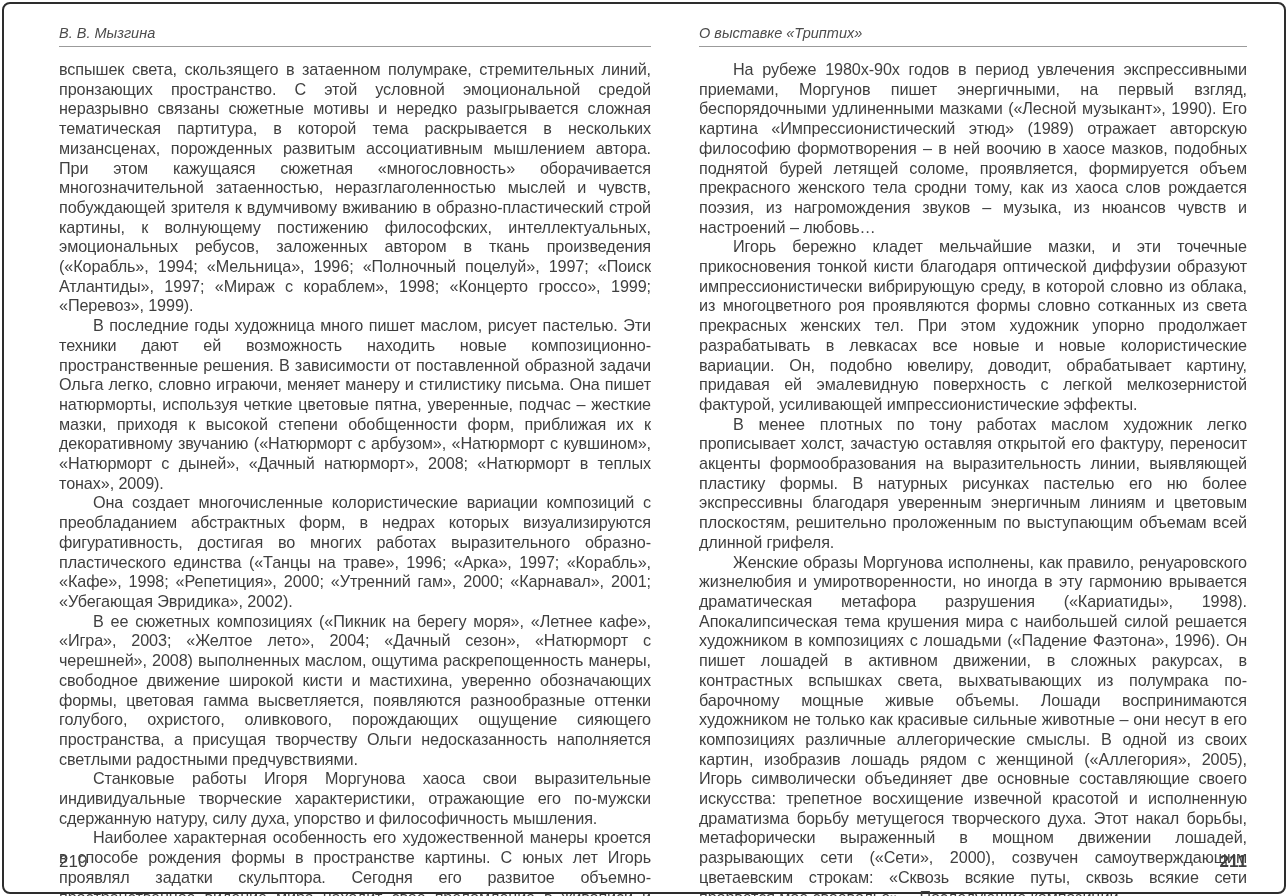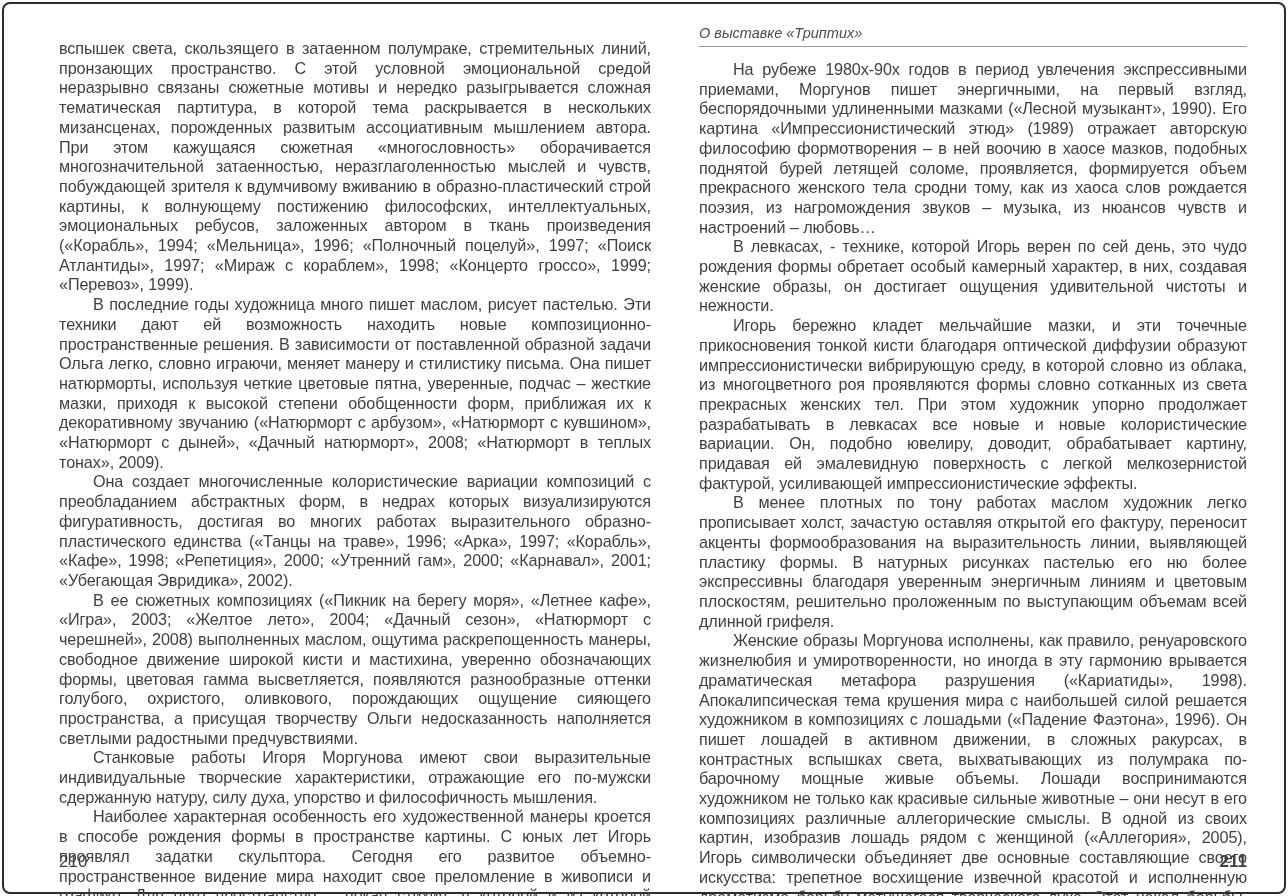--- a/index.html
+++ b/index.html
@@ -62,36 +62,36 @@
   }
   .page-number.align-left{left:0;}
   .page-number.align-right{right:0;font-weight:bold;}
 </style>
 </head>
 <body>
 
 <div class="sheet">
 
   <section class="page page-left">
+    <header class="running-head align-left">В. В. Мызгина</header>
     <div class="body-text">
       <p class="cont">вспышек света, скользящего в затаенном полумраке, стремительных линий, пронзающих пространство. С этой условной эмоциональной средой неразрывно связаны сюжетные мотивы и нередко разыгрывается сложная тематическая партитура, в которой тема раскрывается в нескольких мизансценах, порожденных развитым ассоциативным мышлением автора. При этом кажущаяся сюжетная «многословность» оборачивается многозначительной затаенностью, неразглаголенностью мыслей и чувств, побуждающей зрителя к вдумчивому вживанию в образно-пластический строй картины, к волнующему постижению философских, интеллектуальных, эмоциональных ребусов, заложенных автором в ткань произведения («Корабль», 1994; «Мельница», 1996; «Полночный поцелуй», 1997; «Поиск Атлантиды», 1997; «Мираж с кораблем», 1998; «Концерто гроссо», 1999; «Перевоз», 1999).</p>
       <p>В последние годы художница много пишет маслом, рисует пастелью. Эти техники дают ей возможность находить новые композиционно-пространственные решения. В зависимости от поставленной образной задачи Ольга легко, словно играючи, меняет манеру и стилистику письма. Она пишет натюрморты, используя четкие цветовые пятна, уверенные, подчас – жесткие мазки, приходя к высокой степени обобщенности форм, приближая их к декоративному звучанию («Натюрморт с арбузом», «Натюрморт с кувшином», «Натюрморт с дыней», «Дачный натюрморт», 2008; «Натюрморт в теплых тонах», 2009).</p>
       <p>Она создает многочисленные колористические вариации композиций с преобладанием абстрактных форм, в недрах которых визуализируются фигуративность, достигая во многих работах выразительного образно-пластического единства («Танцы на траве», 1996; «Арка», 1997; «Корабль», «Кафе», 1998; «Репетиция», 2000; «Утренний гам», 2000; «Карнавал», 2001; «Убегающая Эвридика», 2002).</p>
       <p>В ее сюжетных композициях («Пикник на берегу моря», «Летнее кафе», «Игра», 2003; «Желтое лето», 2004; «Дачный сезон», «Натюрморт с черешней», 2008) выполненных маслом, ощутима раскрепощенность манеры, свободное движение широкой кисти и мастихина, уверенно обозначающих формы, цветовая гамма высветляется, появляются разнообразные оттенки голубого, охристого, оливкового, порождающих ощущение сияющего пространства, а присущая творчеству Ольги недосказанность наполняется светлыми радостными предчувствиями.</p>
-      <p>Станковые работы Игоря Моргунова имеют свои выразительные индивидуальные творческие характеристики, отражающие его по-мужски сдержанную натуру, силу духа, упорство и философичность мышления.</p>
+      <p>Станковые работы Игоря Моргунова хаоса свои выразительные индивидуальные творческие характеристики, отражающие его по-мужски сдержанную натуру, силу духа, упорство и философичность мышления.</p>
       <p>Наиболее характерная особенность его художественной манеры кроется в способе рождения формы в пространстве картины. С юных лет Игорь проявлял задатки скульптора. Сегодня его развитое объемно-пространственное видение мира находит свое преломление в живописи и графике. Для него пространство – некая стихия, в которой и из которой материализуется фор</p>
     </div>
     <div class="page-number align-left">210</div>
   </section>
 
   <section class="page page-right">
     <header class="running-head align-right">О выставке «Триптих»</header>
     <div class="body-text">
       <p>На рубеже 1980х-90х годов в период увлечения экспрессивными приемами, Моргунов пишет энергичными, на первый взгляд, беспорядочными удлиненными мазками («Лесной музыкант», 1990). Его картина «Импрессионистический этюд» (1989) отражает авторскую философию формотворения – в ней воочию в хаосе мазков, подобных поднятой бурей летящей соломе, проявляется, формируется объем прекрасного женского тела сродни тому, как из хаоса слов рождается поэзия, из нагромождения звуков – музыка, из нюансов чувств и настроений – любовь…</p>
-      <p>В левкасах, - технике, которой Игорь верен по сей день, это чудо рождения формы обретает особый камерный характер, в них, создавая женские образы, он достигает ощущения удивительной чистоты и нежности.</p>
       <p>Игорь бережно кладет мельчайшие мазки, и эти точечные прикосновения тонкой кисти благодаря оптической диффузии образуют импрессионистически вибрирующую среду, в которой словно из облака, из многоцветного роя проявляются формы словно сотканных из света прекрасных женских тел. При этом художник упорно продолжает разрабатывать в левкасах все новые и новые колористические вариации. Он, подобно ювелиру, доводит, обрабатывает картину, придавая ей эмалевидную поверхность с легкой мелкозернистой фактурой, усиливающей импрессионистические эффекты.</p>
       <p>В менее плотных по тону работах маслом художник легко прописывает холст, зачастую оставляя открытой его фактуру, переносит акценты формообразования на выразительность линии, выявляющей пластику формы. В натурных рисунках пастелью его ню более экспрессивны благодаря уверенным энергичным линиям и цветовым плоскостям, решительно проложенным по выступающим объемам всей длинной грифеля.</p>
       <p>Женские образы Моргунова исполнены, как правило, ренуаровского жизнелюбия и умиротворенности, но иногда в эту гармонию врывается драматическая метафора разрушения («Кариатиды», 1998). Апокалипсическая тема крушения мира с наибольшей силой решается художником в композициях с лошадьми («Падение Фаэтона», 1996). Он пишет лошадей в активном движении, в сложных ракурсах, в контрастных вспышках света, выхватывающих из полумрака по-барочному мощные живые объемы. Лошади воспринимаются художником не только как красивые сильные животные – они несут в его композициях различные аллегорические смыслы. В одной из своих картин, изобразив лошадь рядом с женщиной («Аллегория», 2005), Игорь символически объединяет две основные составляющие своего искусства: трепетное восхищение извечной красотой и исполненную драматизма борьбу метущегося творческого духа. Этот накал борьбы, метафорически выраженный в мощном движении лошадей, разрывающих сети («Сети», 2000), созвучен самоутверждающим цветаевским строкам: «Сквозь всякие путы, сквозь всякие сети прорвется мое своеволье»… Последующие композиции</p>
     </div>
     <div class="page-number align-right">211</div>
   </section>
 
 </div>
 
 </body></html>

